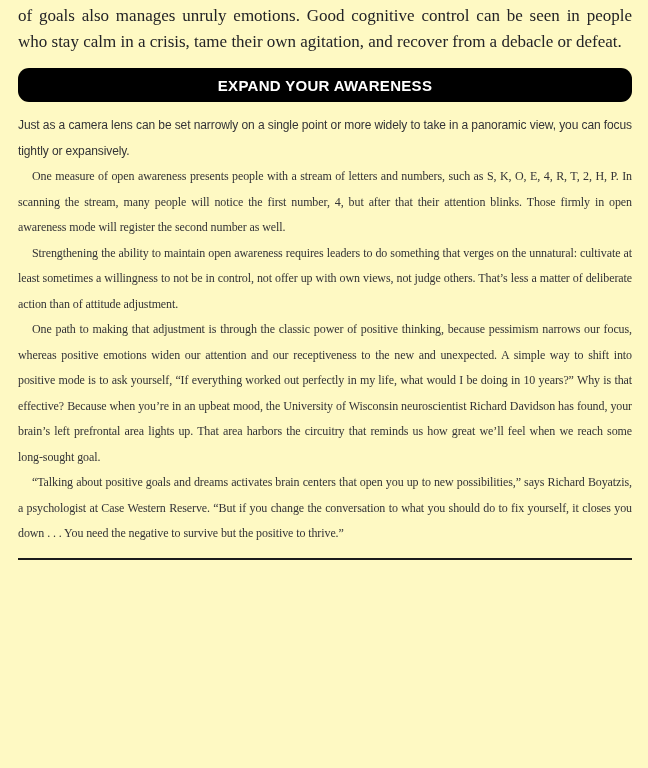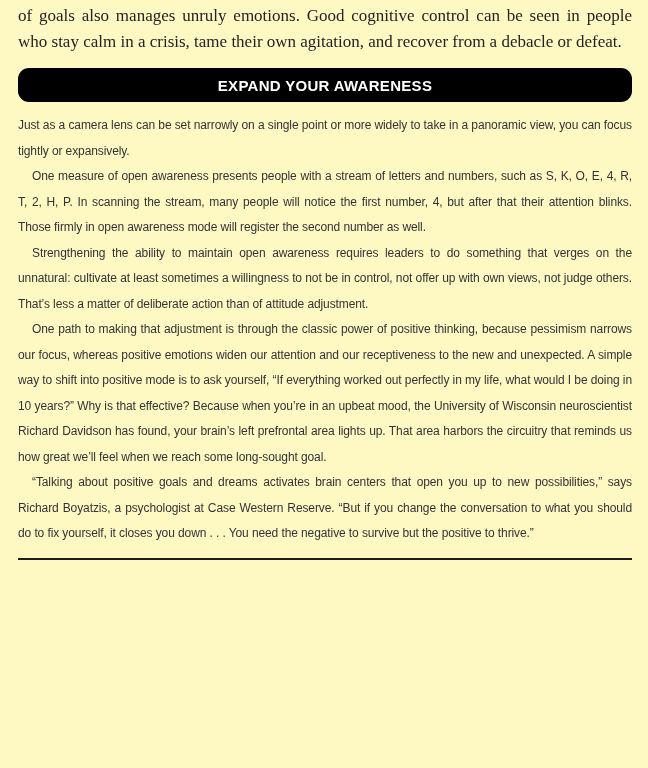--- a/index.html
+++ b/index.html
@@ -60,21 +60,21 @@
     font-family: "Liberation Sans", "DejaVu Sans", sans-serif;
     font-size: 12px;
     letter-spacing: -0.1px;
     line-height: 25.5px;
     color: #333336;
     text-align: justify;
     hyphens: auto;
     -webkit-hyphens: auto;
   }
   .box-body p { margin: 0; }
-  .box-body p.indent { text-indent: 14px; }
+  .box-body p.indent { text-indent: 14px; font-family: Liberation Serif, serif; }
   
   .box-rule {
     border: none;
     border-top: 2px solid #1c1c1c;
     margin: 11px 0 0 0;
   }
 </style>
 </head>
 <body>
 

